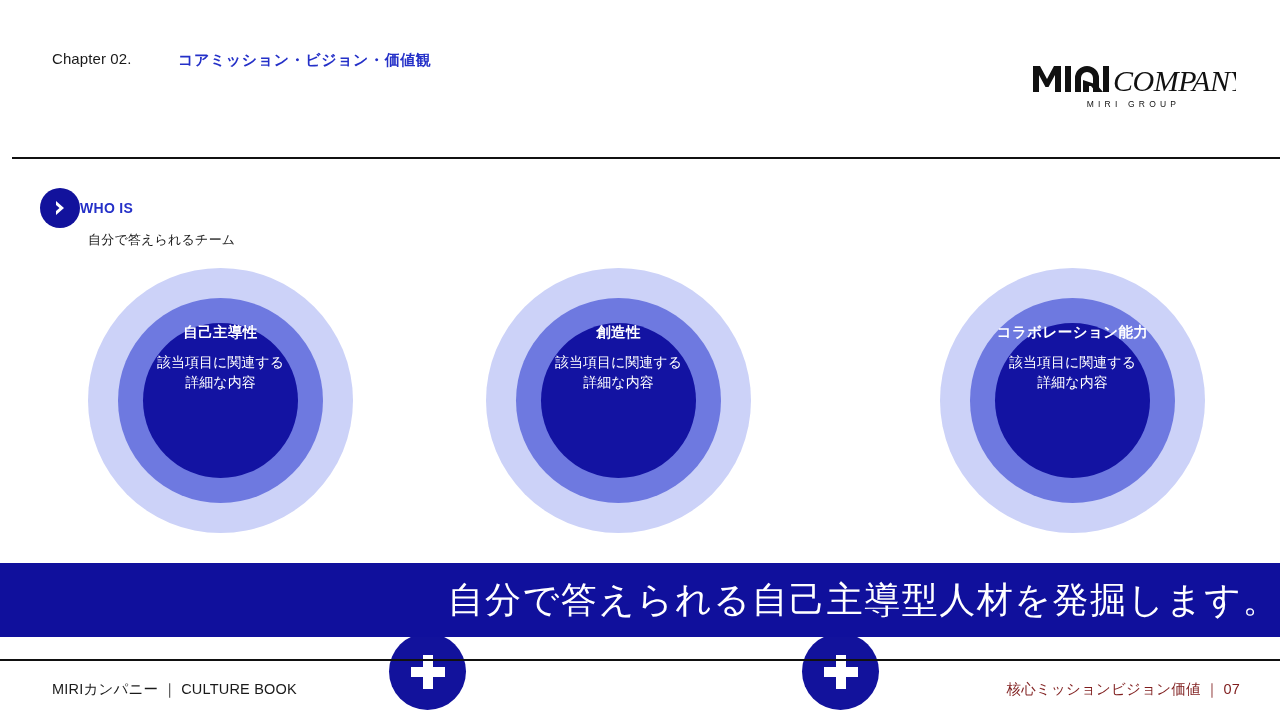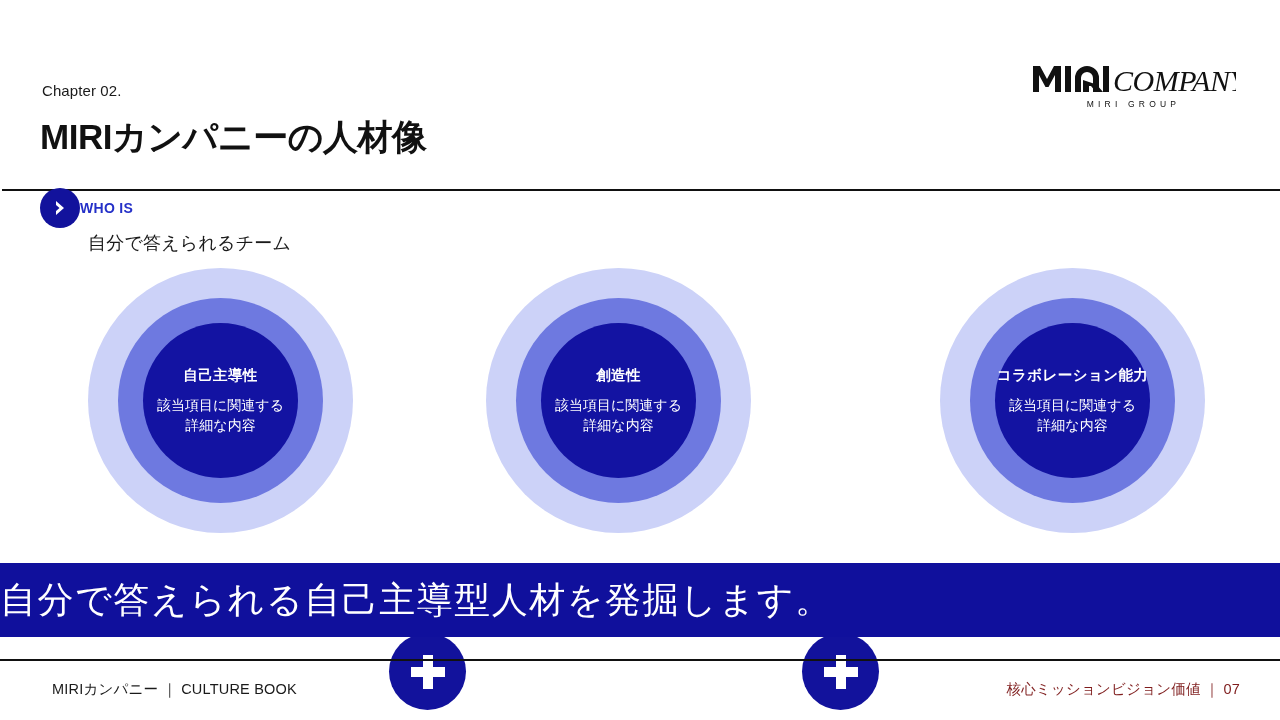--- a/index.html
+++ b/index.html
@@ -11,24 +11,23 @@
     height: 720px;
     background: #ffffff;
     font-family: "Liberation Sans", "DejaVu Sans", sans-serif;
     overflow: hidden;
     position: relative;
   }
 
   
   .header {
     position: absolute;
-    left: 2px; top: 0;
+    left: 12px; top: 0;
     width: 1114px;
     height: 158px;
-    margin-top: 32px;
   }
   .chapter-label {
     position: absolute;
     left: 40px; top: 50px;
     font-size: 15px;
     color: #1a1a1a;
     letter-spacing: 0.1px;
   }
   .chapter-topic {
     position: absolute;
@@ -97,21 +96,21 @@
   }
   .whois-label {
     font-size: 14px;
     font-weight: bold;
     color: #2430c8;
     letter-spacing: 0.3px;
   }
   .whois-sub {
     position: absolute;
     left: 88px; top: 231px;
-    font-size: 18px;
+    font-size: 13px;
     color: #1a1a1a;
     letter-spacing: 0.2px;
   }
 
   
   .diagram {
     position: absolute;
     left: 0; top: 268px;
     width: 1280px;
     height: 285px;
@@ -138,21 +137,20 @@
   }
   .ring-inner {
     position: absolute;
     left: 55px; top: 55px;
     width: 155px; height: 155px;
     border-radius: 50%;
     background: #1313a2;
     display: flex;
     flex-direction: column;
     align-items: center;
-    justify-content: center;
     color: #ffffff;
     text-align: center;
   }
   .node-title {
     font-size: 14.5px;
     font-weight: bold;
     letter-spacing: 0.4px;
     margin-bottom: 10px;
   }
   .node-desc {
@@ -192,21 +190,21 @@
 
   
   .banner {
     position: absolute;
     left: 0; top: 563px;
     width: 1280px;
     height: 74px;
     background: #10109c;
     display: flex;
     align-items: center;
-    justify-content: flex-start;
+    justify-content: flex-end;
   }
   .banner-text {
     color: #ffffff;
     font-size: 36px;
     letter-spacing: 1.5px;
     font-weight: normal;
   }
 
   
   .footer-rule {
@@ -230,21 +228,21 @@
     font-size: 14.5px;
     color: #7f1d1d;
     letter-spacing: 0.2px;
   }
 </style>
 </head>
 <body>
 
 <div class="header">
   <div class="chapter-label">Chapter 02.</div>
-  <div class="page-title">MIRIカンパニーの人材像</div>
+  <div class="chapter-topic">コアミッション・ビジョン・価値観</div>
   <div class="header-rule"></div>
 </div>
 
 <div class="logo">
   <svg class="logo-mark" viewBox="0 0 205 36">
 
     <path d="M2 32 L2 6 L9 6 L16 19 L23 6 L30 6 L30 32 L24 32 L24 15 L17.5 27 L14.5 27 L8 15 L8 32 Z" fill="#111111"></path>
 
     <rect x="34" y="6" width="6" height="26" fill="#111111"></rect>
 

